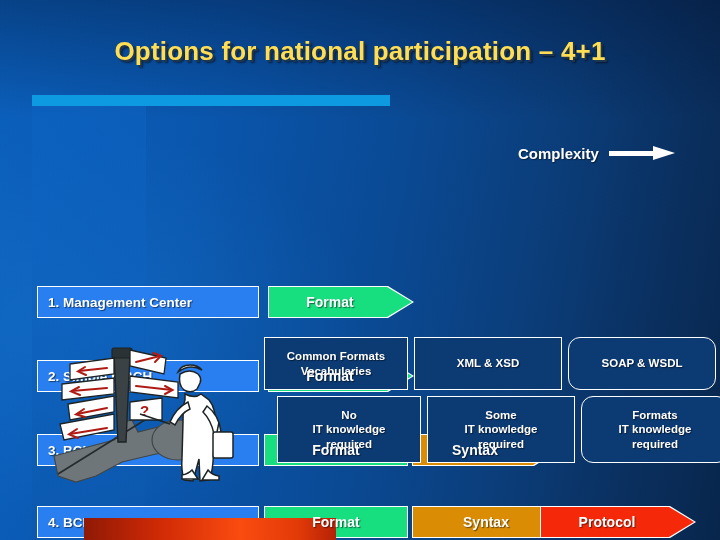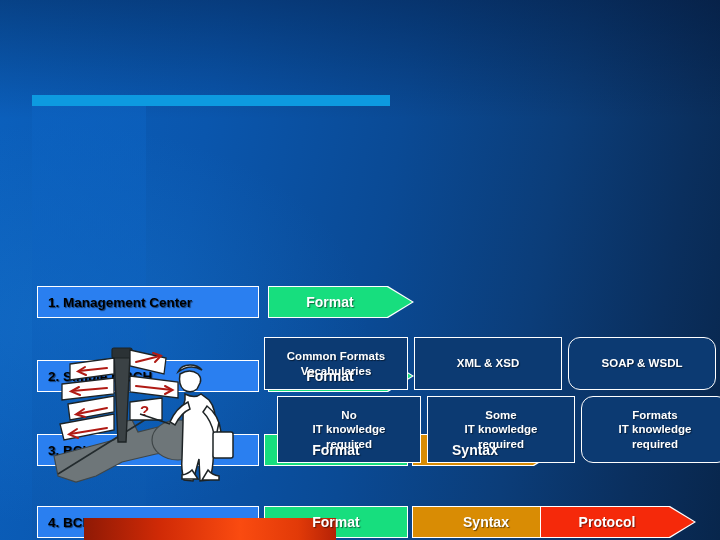--- a/index.html
+++ b/index.html
@@ -40,21 +40,21 @@
     opacity:.55;
   }
 
   
   .row{position:absolute;left:0;height:32px;}
   .lbl{
     position:absolute;left:37px;width:222px;height:32px;
     box-sizing:border-box;
     border:1px solid #ffffff;
     background:#2a7ff0;
-    color:#000000;font-size:13.5px;font-weight:bold;
+    color:#ffffff;font-size:13.5px;font-weight:bold;
     display:flex;align-items:center;padding-left:10px;
     text-shadow:1px 1px 1px rgba(0,0,0,.55);
     white-space:nowrap;
   }
 
   
   .stage{
     position:absolute;height:32px;box-sizing:border-box;
     display:flex;align-items:center;justify-content:center;
     color:#ffffff;font-size:14px;font-weight:bold;
@@ -128,24 +128,32 @@
   
   #clipart{position:absolute;left:52px;top:336px;width:190px;height:175px;}
 </style>
 </head>
 <body>
 
 <div id="slide">
 
   <div id="vignette"></div>
 
+  <div id="title">Options for national participation – 4+1</div>
   <div id="titlebar"></div>
 
   <div id="leftband"></div>
 
+  <div id="complexity">
+    <span class="ctext">Complexity</span>
+    <span class="carrow">
+      <span class="shaft"></span>
+        <span class="head"></span>
+    </span>
+  </div>
 
   <div class="row" style="top:143px">
     <div class="lbl" style="top:143px">1. Management Center</div>
     <div class="stage arrow" style="left:268px;top:143px;width:146px">
       <span class="fillwrap"></span>
         <span class="fill green"></span>
       <span class="txt">Format</span>
     </div>
   </div>
 

